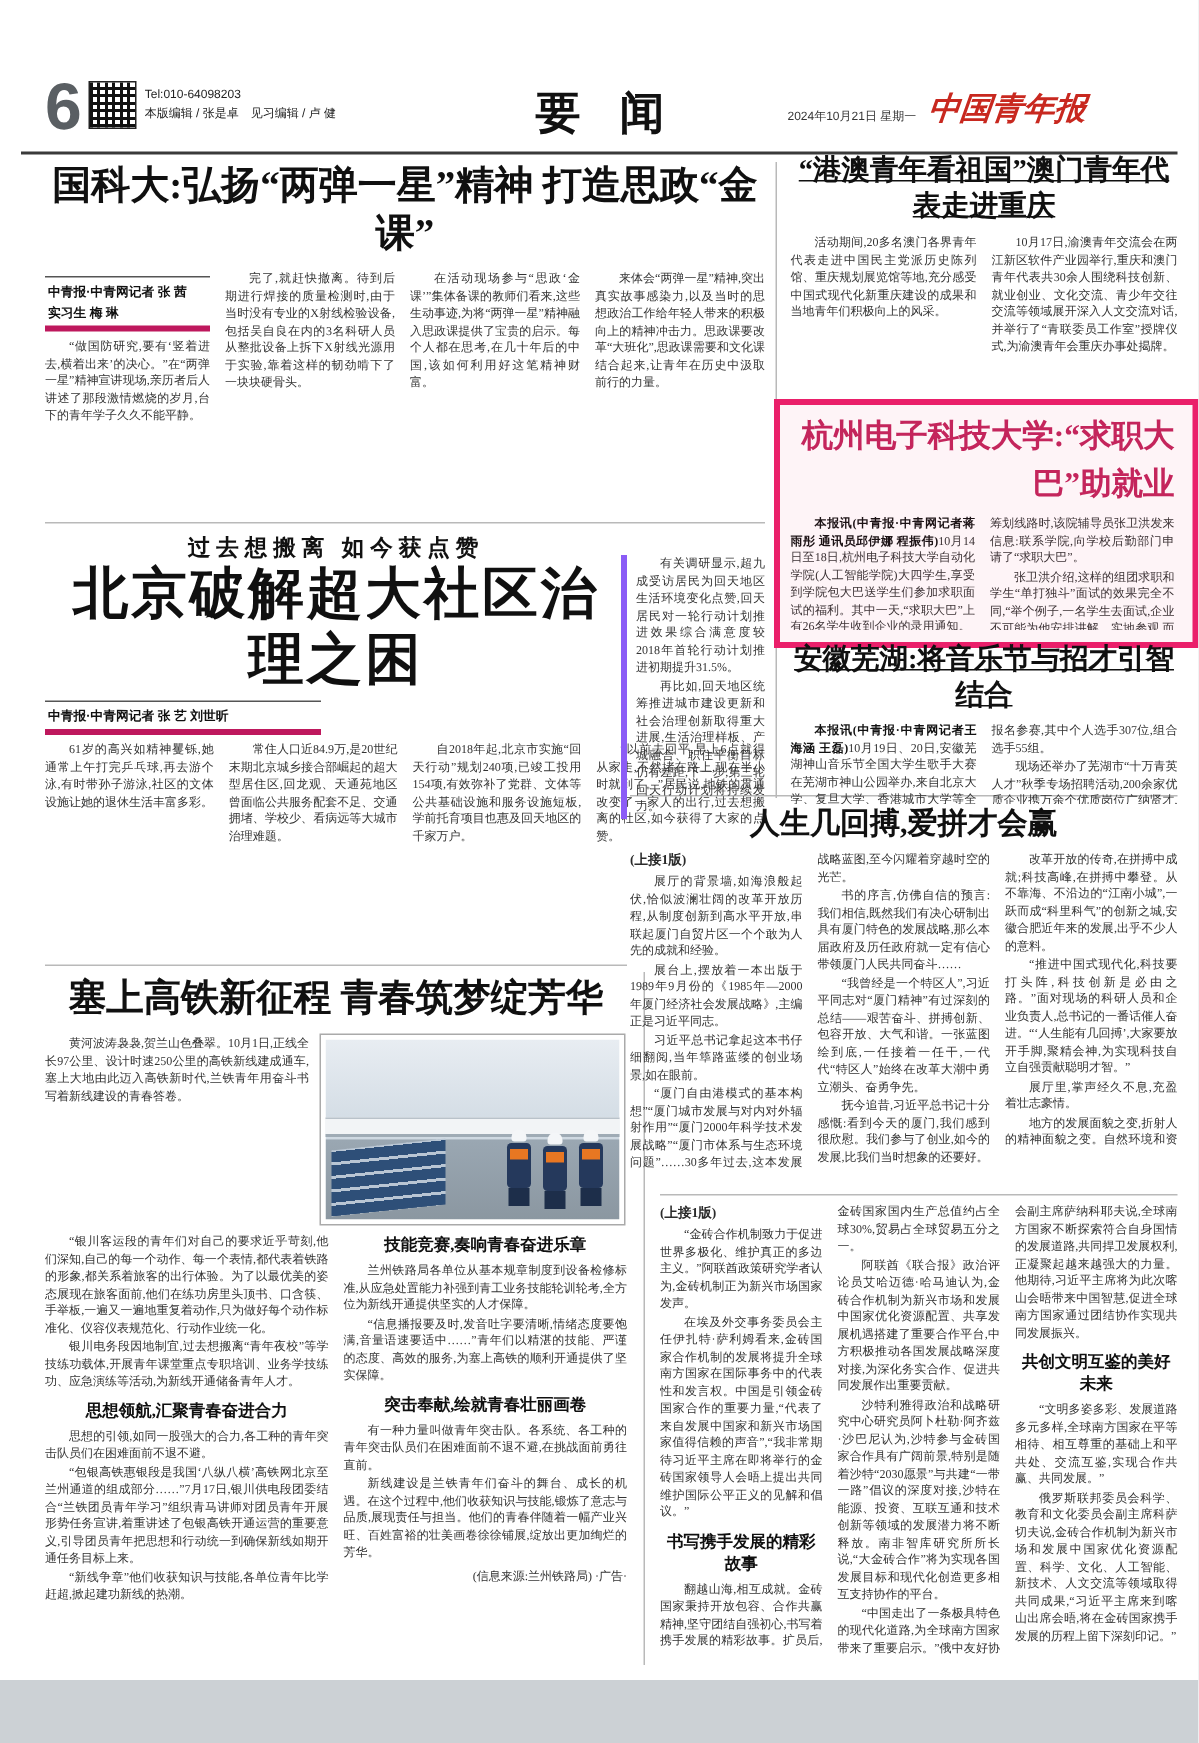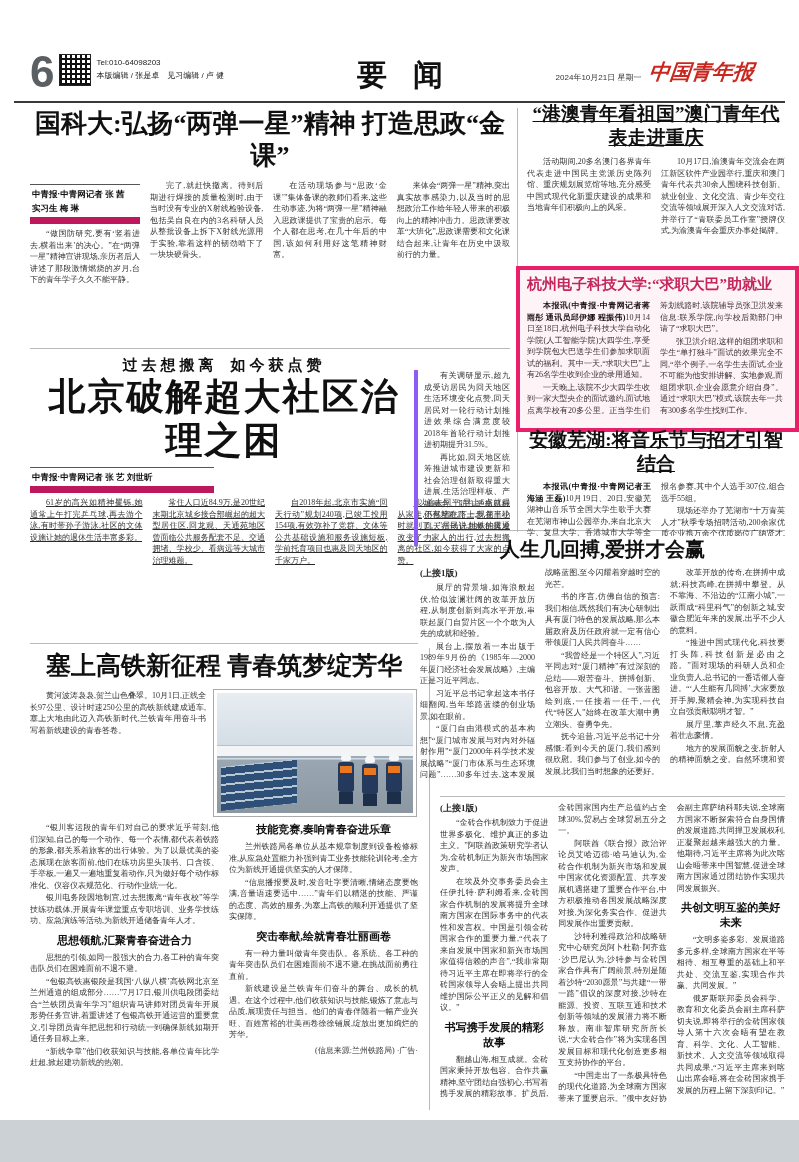--- a/index.html
+++ b/index.html
@@ -18,37 +18,37 @@
   .masthead{font:bold italic 21px "DejaVu Serif",serif;color:#c8281f;transform:skewX(-6deg);}
   .toprule{position:absolute;left:14px;right:14px;top:101px;border-top:2px solid #3a3a3a;}
   
   .vrule{position:absolute;width:0;border-left:1px solid #b9b9b9;}
   .hrule{position:absolute;height:0;border-top:1px solid #b9b9b9;}
   
   .bt{font-size:8px;line-height:11.5px;text-align:justify;margin:0 0 1px 0;text-indent:2em;color:#333;}
   .bt b{font-weight:bold;color:#111;}
   .cols2{column-count:2;column-gap:10px;}
   .cols3{column-count:3;column-gap:10px;}
-  .cols4{column-count:4;column-gap:10px;text-decoration:underline;}
+  .cols4{column-count:4;column-gap:10px;}
   h1,h2,h3,h4{margin:0;font-weight:bold;color:#101010;}
   .hl-a{font-size:26px;text-align:center;line-height:32px;}
   .hl-b{font-size:19px;text-align:center;line-height:24px;text-decoration:underline;}
   .hl-e{font-size:37px;text-align:center;letter-spacing:2px;line-height:44px;}
   .hl-f{font-size:20px;text-align:center;line-height:26px;}
   .hl-g{font-size:25px;text-align:center;line-height:32px;}
-  .kicker{font-size:15px;font-weight:bold;text-align:center;letter-spacing:4px;color:#111;font-family:Liberation Mono, monospace;}
+  .kicker{font-size:15px;font-weight:bold;text-align:center;letter-spacing:4px;color:#111;}
   .byline{font:bold 8.5px/14px "Liberation Sans",sans-serif;color:#111;
-          border-top:1px solid #555;border-bottom:7px solid #be185d;padding:2px 2px;margin:4px 0;}
+          border-top:1px solid #555;border-bottom:4px solid #be185d;padding:2px 2px;margin:4px 0;}
   .subhead{font-size:11px;text-align:center;margin:6px 0 4px 0;break-inside:avoid;}
   .contlab{font-weight:bold;font-size:9px;margin:0 0 2px 0;}
   .credit{text-align:right;font-size:8px;margin-top:4px;text-indent:0;}
   
   .pinkbox{position:absolute;left:516px;top:266px;width:275px;height:158px;
            border:4px solid #ea1f6a;background:rgba(234,31,106,0.05);pointer-events:none;}
-  .hl-c{font-size:15px;text-align:left;line-height:21px;color:#c2255c;}
+  .hl-c{font-size:21px;text-align:right;line-height:32px;color:#c2255c;}
   
   .photo{position:relative;width:196px;height:120px;border:3px solid #fff;outline:1px solid #aaa;
          background:linear-gradient(180deg,#e8edf2 0%,#cfd9e2 55%,#9aa7b2 56%,#8b97a1 100%);}
   .viaduct{position:absolute;left:0;top:52px;width:100%;height:10px;background:#f2f4f6;border-top:1px solid #b9c2ca;border-bottom:2px solid #9fabb5;}
   .panels{position:absolute;left:4px;bottom:6px;width:76px;height:44px;transform:skewY(-6deg);
           background-image:repeating-linear-gradient(0deg,#2e4f78 0 7px,#b9c6d4 7px 9px),
                            repeating-linear-gradient(90deg,rgba(255,255,255,.35) 0 1px,transparent 1px 10px);
           background-color:#31538, border:1px solid #21405f;}
   .worker{position:absolute;bottom:8px;width:18px;height:52px;}
   .worker .helmet{width:10px;height:8px;background:#f4f6f8;border-radius:5px 5px 2px 2px;margin:0 auto;}
@@ -68,21 +68,21 @@
     <div class="pageno">6</div>
     <div class="qr"></div>
     <div class="hmeta">
       <div>Tel:010-64098203</div>
       <div>本版编辑 / 张是卓　见习编辑 / 卢 健</div>
     </div>
   </div>
   <div class="blk" style="left:300px;top:55px;width:200px;text-align:center;">
     <div class="section">要闻</div>
   </div>
-  <div class="blk flex" style="right:14px;top:58px;width:260px;justify-content:center;">
+  <div class="blk flex" style="right:14px;top:58px;width:260px;justify-content:flex-start;">
     <div class="hdate">2024年10月21日 星期一</div>
     <div class="masthead">中国青年报</div>
   </div>
   <div class="toprule"></div>
 
   <div class="vrule" style="left:517px;top:108px;height:424px;"></div>
   <div class="vrule" style="left:429px;top:648px;height:462px;"></div>
   <div class="hrule" style="left:30px;top:348px;width:480px;"></div>
   <div class="hrule" style="left:30px;top:643px;width:388px;"></div>
   <div class="hrule" style="left:420px;top:530px;width:365px;"></div>
@@ -221,18 +221,18 @@
       <p class="contlab">(上接1版)</p>
       <p class="bt">“金砖合作机制致力于促进世界多极化、维护真正的多边主义。”阿联酋政策研究学者认为,金砖机制正为新兴市场国家发声。</p>
       <p class="bt">在埃及外交事务委员会主任伊扎特·萨利姆看来,金砖国家合作机制的发展将提升全球南方国家在国际事务中的代表性和发言权。中国是引领金砖国家合作的重要力量,“代表了来自发展中国家和新兴市场国家值得信赖的声音”,“我非常期待习近平主席在即将举行的金砖国家领导人会晤上提出共同维护国际公平正义的见解和倡议。”</p>
       <h4 class="subhead">书写携手发展的精彩故事</h4>
       <p class="bt">翻越山海,相互成就。金砖国家秉持开放包容、合作共赢精神,坚守团结自强初心,书写着携手发展的精彩故事。扩员后,金砖国家国内生产总值约占全球30%,贸易占全球贸易五分之一。</p>
       <p class="bt">阿联酋《联合报》政治评论员艾哈迈德·哈马迪认为,金砖合作机制为新兴市场和发展中国家优化资源配置、共享发展机遇搭建了重要合作平台,中方积极推动各国发展战略深度对接,为深化务实合作、促进共同发展作出重要贡献。</p>
       <p class="bt">沙特利雅得政治和战略研究中心研究员阿卜杜勒·阿齐兹·沙巴尼认为,沙特参与金砖国家合作具有广阔前景,特别是随着沙特“2030愿景”与共建“一带一路”倡议的深度对接,沙特在能源、投资、互联互通和技术创新等领域的发展潜力将不断释放。南非智库研究所所长说,“大金砖合作”将为实现各国发展目标和现代化创造更多相互支持协作的平台。</p>
       <p class="bt">“中国走出了一条极具特色的现代化道路,为全球南方国家带来了重要启示。”俄中友好协会副主席萨纳科耶夫说,全球南方国家不断探索符合自身国情的发展道路,共同捍卫发展权利,正凝聚起越来越强大的力量。他期待,习近平主席将为此次喀山会晤带来中国智慧,促进全球南方国家通过团结协作实现共同发展振兴。</p>
       <h4 class="subhead">共创文明互鉴的美好未来</h4>
       <p class="bt">“文明多姿多彩、发展道路多元多样,全球南方国家在平等相待、相互尊重的基础上和平共处、交流互鉴,实现合作共赢、共同发展。”</p>
-      <p class="bt">俄罗斯联邦委员会科学、教育和文化委员会副主席科萨切夫说,即将举行的金砖国家领导人第十六次会晤有望在教育、科学、文化、人工智能、新技术、人文交流等领域取得共同成果,“习近平主席来到喀山出席会晤,将在金砖国家携手发展的历程上留下深刻印记。”</p>
+      <p class="bt">俄罗斯联邦委员会科学、教育和文化委员会副主席科萨切夫说,金砖合作机制为新兴市场和发展中国家优化资源配置、科学、文化、人工智能、新技术、人文交流等领域取得共同成果,“习近平主席来到喀山出席会晤,将在金砖国家携手发展的历程上留下深刻印记。”</p>
 
     </div>
   </div>
 
 </div>
 
 </body></html>

